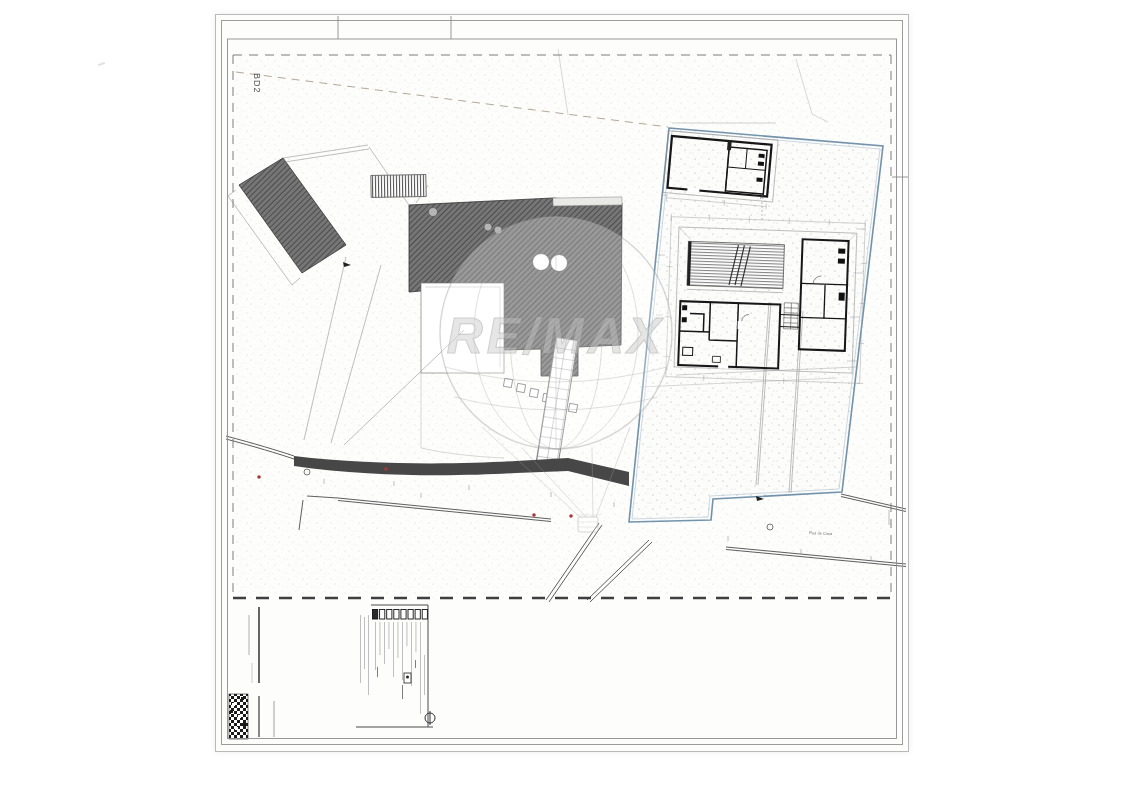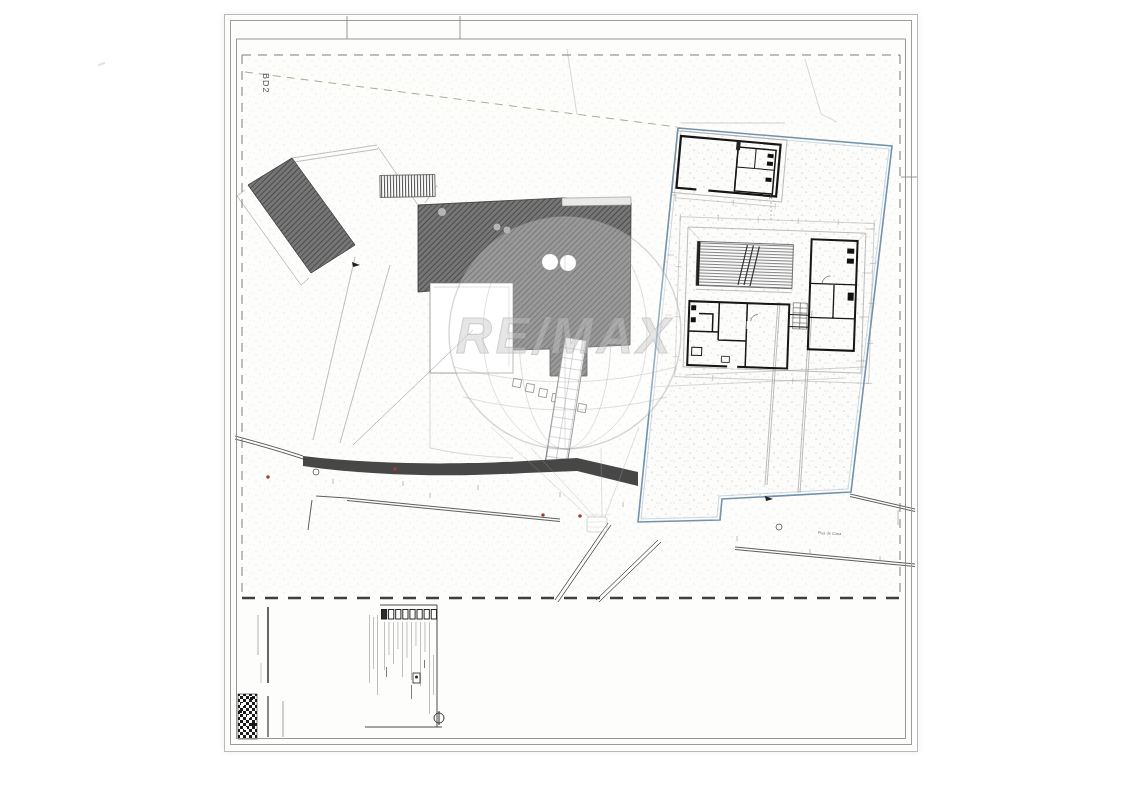--- a/index.html
+++ b/index.html
@@ -6,21 +6,21 @@
     --paper:#fdfdfc; --ink:#3a3a3a;
     --roof-fill:#767676; --roof-line:#3e3e3e;
     --parcel-blue:#7293ab; --marker-red:#a83737;
     --wall-band:#474747; --watermark-gray:#a2a2a2;
   }
   html,body{margin:0;padding:0;background:#ffffff;}
   body{width:1123px;height:800px;font-family:"Liberation Sans",sans-serif;}
   .canvas{position:relative;width:1123px;height:800px;background:#ffffff;overflow:hidden;}
   .speck{position:absolute;left:98px;top:63px;width:7px;height:2px;background:#e2e2e2;transform:rotate(-20deg);}
   .sheet{position:absolute;left:215px;top:14px;width:692px;height:736px;
-         background:var(--paper);border:1px solid #b9b9b9;box-shadow:0 0 7px rgba(0,0,0,.07);margin-left:9px;}
+         background:var(--paper);border:1px solid #b9b9b9;box-shadow:0 0 7px rgba(0,0,0,.07);}
   .sheet svg{position:absolute;left:0;top:0;width:692px;height:736px;display:block;}
   .frame{fill:none;stroke:#9c9c9c;stroke-width:1;}
   .frame2{fill:none;stroke:#8d8d8d;stroke-width:.9;}
   .dash{fill:none;stroke:#7c7c7c;stroke-width:1;stroke-dasharray:9 7;}
   .dash-heavy{fill:none;stroke:#3f3f3f;stroke-width:2.3;stroke-dasharray:13 10;}
   .dash-old{fill:none;stroke:#ab9d88;stroke-width:.9;stroke-dasharray:8 6;}
   .roof{fill:url(#hatchRoof);stroke:#343434;stroke-width:.8;}
   .thin{fill:none;stroke:#8a8a8a;stroke-width:.55;}
   .thin2{fill:none;stroke:#b0b0b0;stroke-width:.5;}
   .street{fill:none;stroke:#4c4c4c;stroke-width:.9;}

